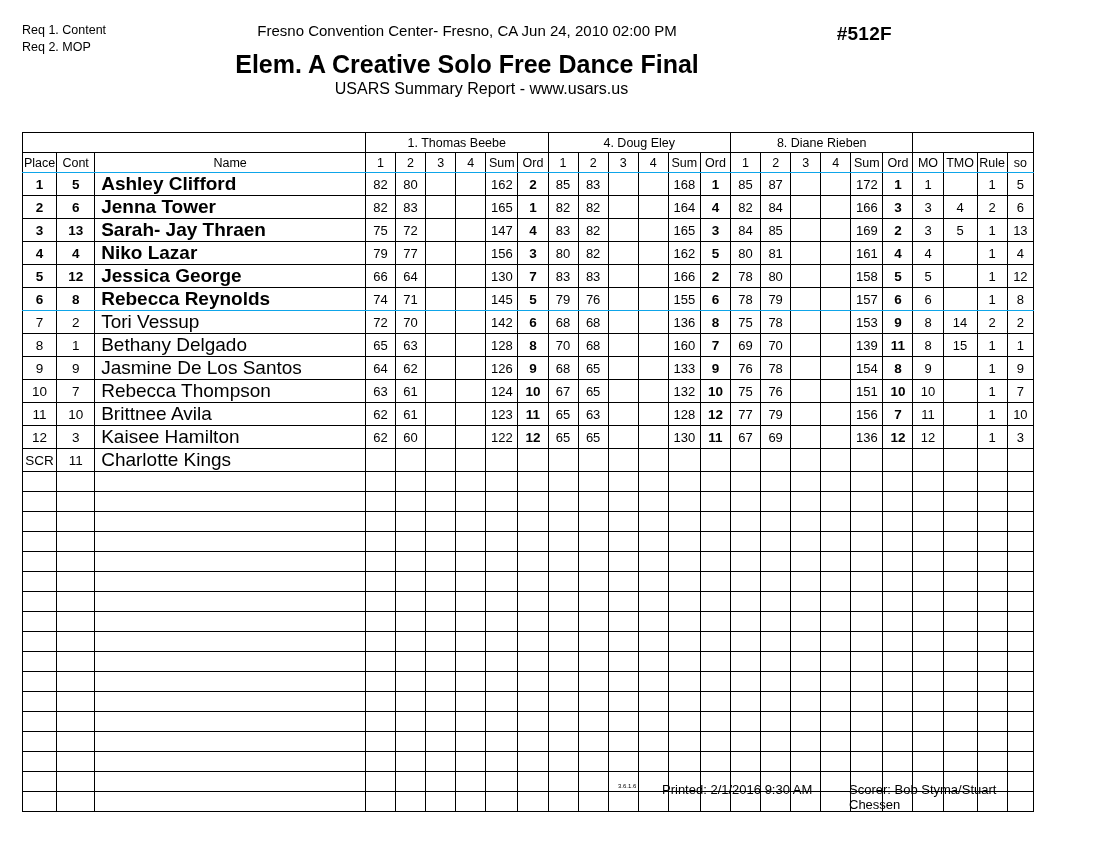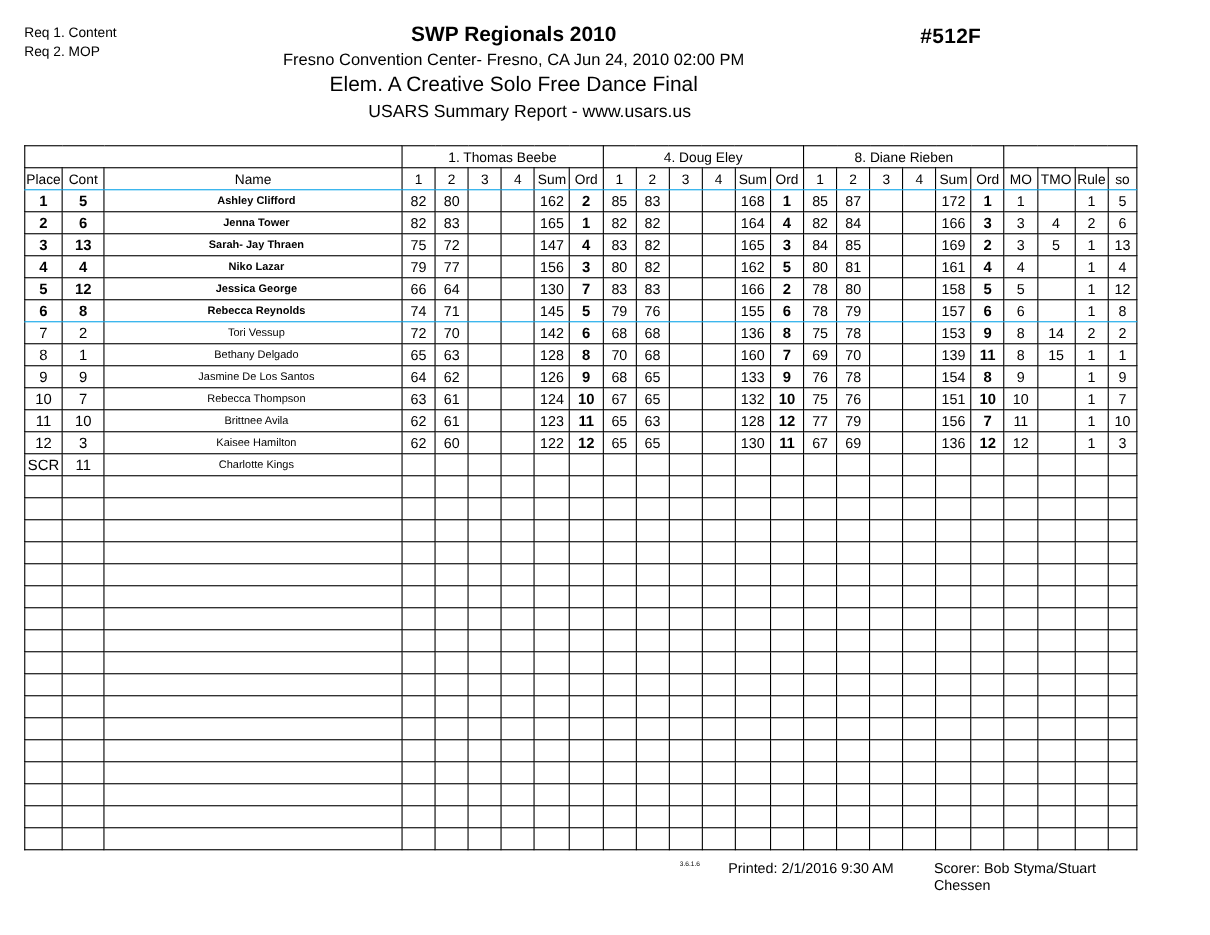--- a/index.html
+++ b/index.html
@@ -21,21 +21,21 @@
   .doc-id {
     position: absolute; right: 42px; top: 23px;
     font-size: 19px; font-weight: bold; letter-spacing: .3px;
   }
   .titles {
     position: absolute; left: 0; right: 0; top: 20px;
     text-align: center;
   }
   .t-main   { font-size: 19px; font-weight: bold; line-height: 24px; }
   .t-venue  { font-size: 15px; line-height: 21px; }
-  .t-event  { font-size: 19px; font-weight: normal; line-height: 25px; }
+  .t-event  { font-size: 25px; font-weight: bold; line-height: 25px; margin-top: 11px; }
   .t-report { font-size: 16px; line-height: 23px; padding-left: 29px; }
 
   
   .sheet {
     position: absolute; left: 22px; top: 132px;
     width: 1012px;
     border-collapse: collapse;
     table-layout: fixed;
     padding-left: 12px;
   }
@@ -56,21 +56,21 @@
   .no-border { border: none; }
   .hsep-b td, .hsep-b th { border-bottom: 1px solid #0ea5e9; }
 
   .jname {
     text-align: left; padding-left: 5px; font-size: 12px; height: 22px;
   }
   .colhead { font-size: 12.5px; height: 22px; }
   .colhead-l { text-align: left; padding-left: 5px; }
 
   td.place, td.cont { font-size: 13.5px; }
-  td.name { text-align: center; padding-left: 6px; font-size: 10px; }
+  td.name { text-align: left; padding-left: 6px; font-size: 19px; }
   td.ord  { font-weight: bold; font-size: 13.5px; }
   td.score { font-size: 13px; }
   td.sum { font-size: 13px; }
   tr.top6 td.place, tr.top6 td.cont, tr.top6 td.name { font-weight: bold; }
   tr.top6 td.ord { font-weight: bold; }
   td.num { font-size: 13px; }
 
   
   .footer {
     position: absolute; left: 22px; top: 781px; width: 1012px;
@@ -89,21 +89,20 @@
 <div id="page">
 
   <div class="req-block">
     <div>Req 1. Content</div>
     <div>Req 2. MOP</div>
   </div>
 
   <div class="doc-id">#512F</div>
 
   <div class="titles">
-    <div class="t-main">SWP Regionals 2010</div>
     <div class="t-venue">Fresno Convention Center-  Fresno, CA  Jun 24, 2010  02:00 PM</div>
     <div class="t-event">Elem. A Creative Solo Free Dance Final</div>
     <div class="t-report">USARS Summary Report - www.usars.us</div>
   </div>
 
   <table class="sheet">
     <colgroup>
       <col style="width:34px">
         <col style="width:38px">
         <col style="width:270px">

